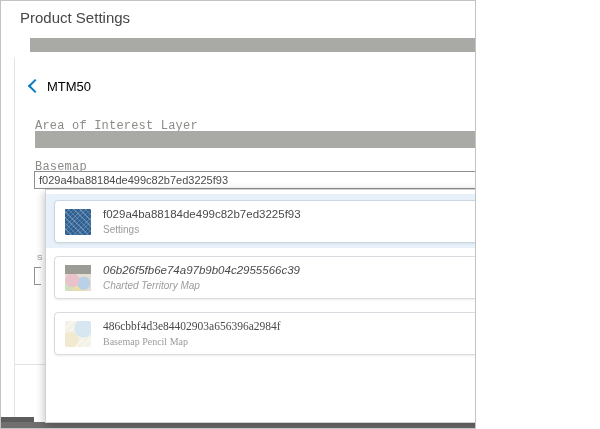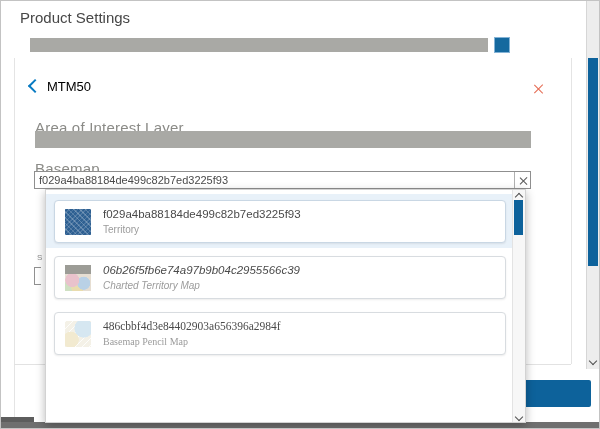--- a/index.html
+++ b/index.html
@@ -1,17 +1,17 @@
 <!DOCTYPE html>
 <html><head>
 <meta charset="utf-8">
 <style>
   html,body{margin:0;padding:0;background:#fff;}
   .screen{
-    position:relative;width:600px;height:429px;box-sizing:border-box;
+    position:relative;width:476px;height:429px;box-sizing:border-box;
     background:#fff;border:1px solid #c3c3c3;overflow:hidden;
     font-family:"Liberation Sans",sans-serif;color:#4a4a4a;
   }
   .abs{position:absolute;}
   
   .title{left:19px;top:8px;font-size:15px;color:#474747;}
   .redact-bar{background:#a9a9a5;}
   .top-bar{left:29px;top:37px;width:458px;height:14px;}
   .blue-swatch{left:493px;top:36px;width:14px;height:14px;background:#15699f;border:1px solid #84b3d6;}
   
@@ -24,21 +24,21 @@
   .back-label{margin-left:7px;font-size:13px;color:#000000;}
   .xmark{position:relative;display:inline-block;width:11px;height:11px;}
   .xmark::before,.xmark::after{content:"";position:absolute;left:5px;top:0;width:1.4px;height:12px;background:currentColor;}
   .xmark::before{transform:rotate(45deg);}
   .xmark::after{transform:rotate(-45deg);}
   .close-btn{left:532px;top:79px;color:#e56a52;cursor:pointer;}
   
   .vline{width:1px;background:#e4e4e4;}
   .hline{height:1px;background:#e2e2e2;}
   
-  .field-label{font-size:15px;color:#8b8b87;letter-spacing:.2px;}
+  .field-label{font-size:12px;color:#8b8b87;letter-spacing:.2px;font-family:Liberation Mono, monospace;}
   .aoi-label{left:34px;top:118px;}
   .aoi-bar{left:34px;top:130px;width:496px;height:17px;cursor:pointer;}
   .basemap-label{left:34px;top:159px;text-align:center;}
   .basemap-input{left:33px;top:170px;width:497px;height:18px;box-sizing:border-box;
     border:1px solid #8f8f8f;background:#fff;font-size:11px;color:#4a4a4a;
     padding:0 20px 0 4px;font-family:"Liberation Sans",sans-serif;outline:none;}
   .clear-box{left:513px;top:171px;width:16px;height:16px;border-left:1px solid #b0b0b0;
     display:flex;align-items:center;justify-content:center;color:#5a5a5a;cursor:pointer;}
   .clear-box .xmark{width:9px;height:9px;}
   .clear-box .xmark::before,.clear-box .xmark::after{left:4px;height:10px;width:1.2px;}
@@ -154,21 +154,21 @@
   <div class="abs main-thumb"></div>
   <span class="abs chev chev-sm chev-down main-down"></span>
 
   
   <div class="abs dropdown">
     <div class="abs dd-highlight"></div>
 
     <div class="abs dd-card card1">
       <span class="thumb thumb-blueprint"></span>
       <span class="dd-id">f029a4ba88184de499c82b7ed3225f93</span>
-      <span class="dd-name">Territory</span>
+      <span class="dd-name">Settings</span>
     </div>
 
     <div class="abs dd-card card2">
       <span class="thumb thumb-charted"></span>
       <span class="dd-id">06b26f5fb6e74a97b9b04c2955566c39</span>
       <span class="dd-name">Charted Territory Map</span>
     </div>
 
     <div class="abs dd-card card3">
       <span class="thumb thumb-pencil"></span>

